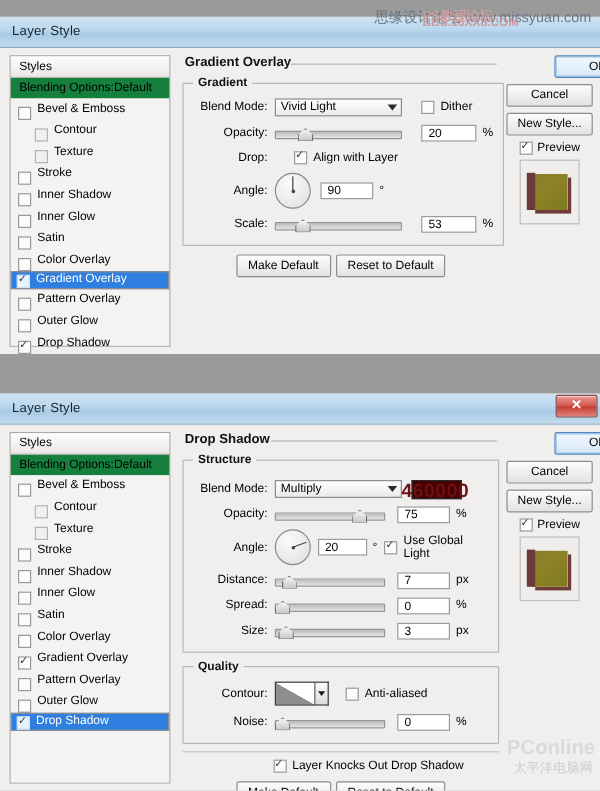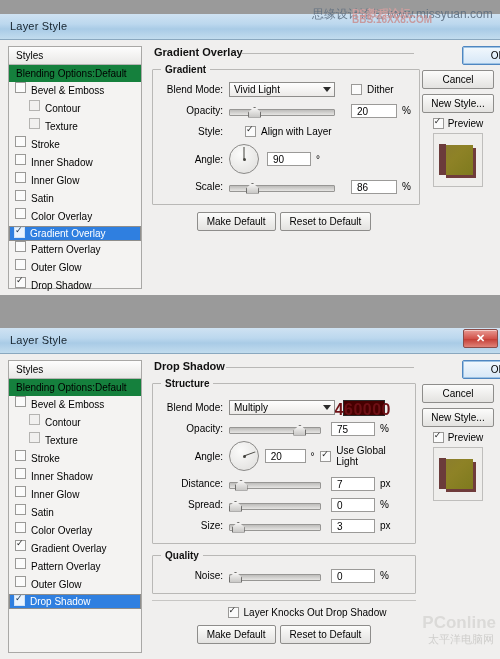--- a/index.html
+++ b/index.html
@@ -48,21 +48,21 @@
     background:linear-gradient(180deg,#fdfdfd,#e9e8e6);
     border-bottom:1px solid #b6b5b3;
   }
   .blendopt{
     height:17px;line-height:17px;padding-left:7px;font-size:10px;
     background:#15803d;border-bottom:1px solid #c9c8c6;
   }
   .stylelist{position:absolute;left:0;right:0;top:35px;bottom:0;background:#f4f3f2;}
   .srow{
     height:18px;line-height:18px;padding-left:6px;font-size:10px;
-    display:flex;align-items:flex-start;gap:5px;white-space:nowrap;
+    display:flex;align-items:flex-end;gap:5px;white-space:nowrap;
   }
   .srow.indent{padding-left:20px;}
   .srow.sel{background:#2f7fe0;color:#fff;}
   .cbx{
     width:9px;height:9px;flex:0 0 9px;border:1px solid #9a9997;background:#fbfbfb;
     position:relative;
   }
   .cbx.sub{border-color:#b4b3b1;background:#f1f0ef;}
   .cbx.on::after{
     content:"✓";position:absolute;left:0px;top:-3px;font-size:9px;line-height:11px;color:#2a2a2a;
@@ -303,21 +303,21 @@
             <span class="track"></span>
             <span class="thumb" style="left:18%;"></span>
           </span>
           <span style="width:16px;"></span>
           <span class="numbox" style="width:46px;">20</span>
           <span class="unit">%</span>
         </div>
 
 
         <div class="row">
-          <span class="lbl">Style:</span>
+          <span class="lbl">Drop:</span>
           <span style="width:16px;"></span>
           <span class="cbrow">
             <span class="cbx on"></span>
             <span>Align with Layer</span>
           </span>
         </div>
 
         <div class="row" style="height:32px;">
           <span class="lbl">Angle:</span>
           <span class="dial">
@@ -329,21 +329,21 @@
           <span class="unit">°</span>
         </div>
 
         <div class="row">
           <span class="lbl">Scale:</span>
           <span class="slider" style="flex:0 0 106px;">
             <span class="track"></span>
             <span class="thumb" style="left:16%;"></span>
           </span>
           <span style="width:16px;"></span>
-          <span class="numbox" style="width:46px;">86</span>
+          <span class="numbox" style="width:46px;">53</span>
           <span class="unit">%</span>
         </div>
       </fieldset>
 
       <div class="btnrow">
         <span class="pbtn">Make Default</span>
         <span class="pbtn">Reset to Default</span>
       </div>
     </div>
 
@@ -504,20 +504,32 @@
           </span>
           <span style="width:10px;"></span>
           <span class="numbox" style="width:44px;">3</span>
           <span class="unit">px</span>
         </div>
       </fieldset>
 
       <fieldset class="grp">
         <legend>Quality</legend>
 
+        <div class="row" style="height:24px;">
+          <span class="lbl">Contour:</span>
+          <span style="display:flex;">
+            <span class="contour"></span>
+            <span class="contourarw"></span>
+          </span>
+          <span style="width:14px;"></span>
+          <span class="cbrow">
+            <span class="cbx"></span>
+            <span>Anti-aliased</span>
+          </span>
+        </div>
 
         <div class="row">
           <span class="lbl">Noise:</span>
           <span class="slider" style="flex:0 0 92px;">
             <span class="track"></span>
             <span class="thumb" style="left:0%;"></span>
           </span>
           <span style="width:10px;"></span>
           <span class="numbox" style="width:44px;">0</span>
           <span class="unit">%</span>

